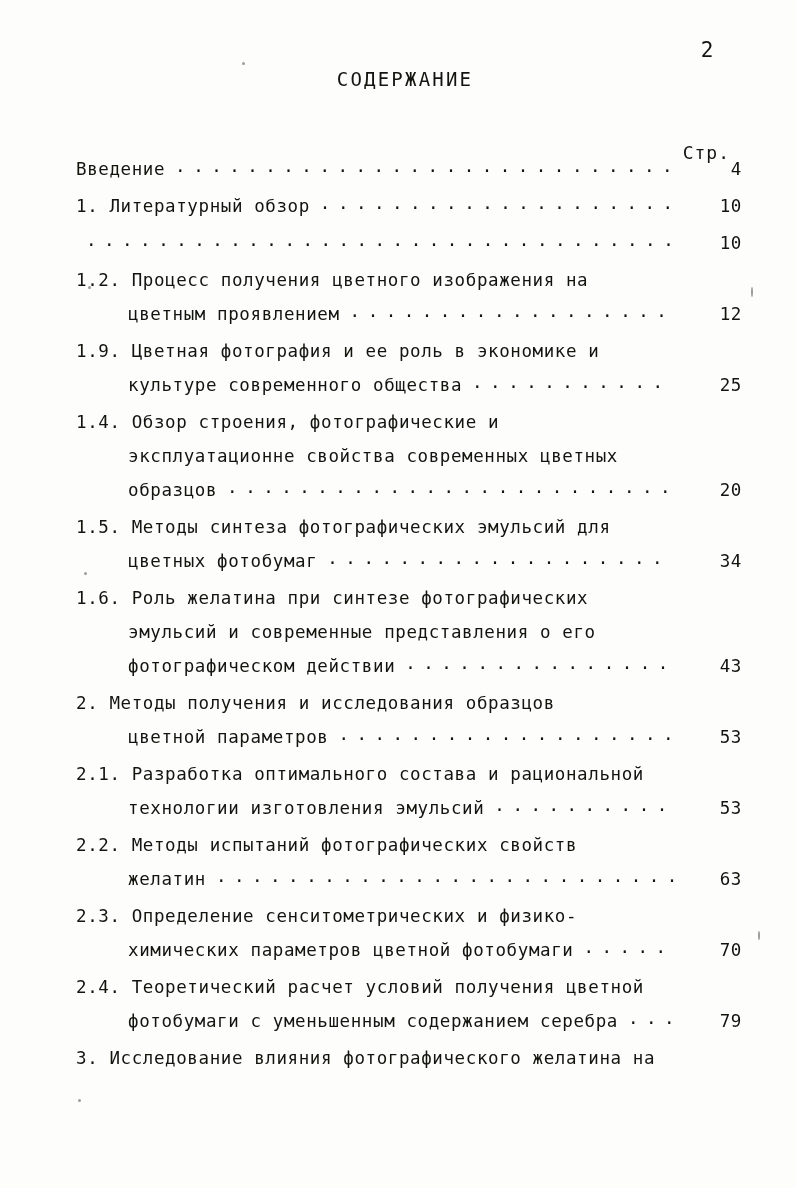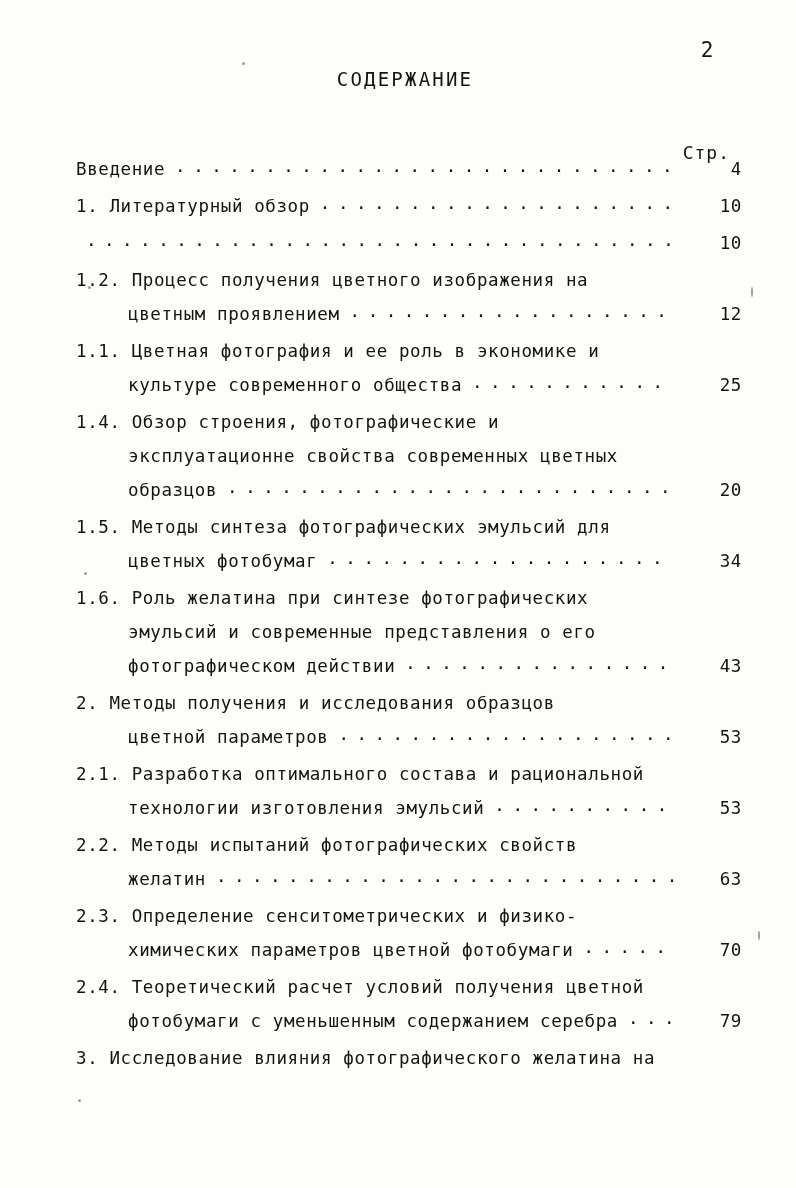--- a/index.html
+++ b/index.html
@@ -150,21 +150,21 @@
         <div class="line">
           <div class="label cont">цветным проявлением</div>
           <div class="leader">
             <span>............................................................</span>
           </div>
           <div class="num-col">12</div>
         </div>
       </div>
       <div class="entry">
         <div class="line">
-          <div class="label">1.1. Цветная фотография и ее роль в экономике и</div>
+          <div class="label">1.9. Цветная фотография и ее роль в экономике и</div>
           <div class="leader">
             <span></span>
           </div>
           <div class="num-col"></div>
         </div>
         <div class="line">
           <div class="label cont">культуре современного общества</div>
           <div class="leader">
             <span>............................................................</span>
           </div>

